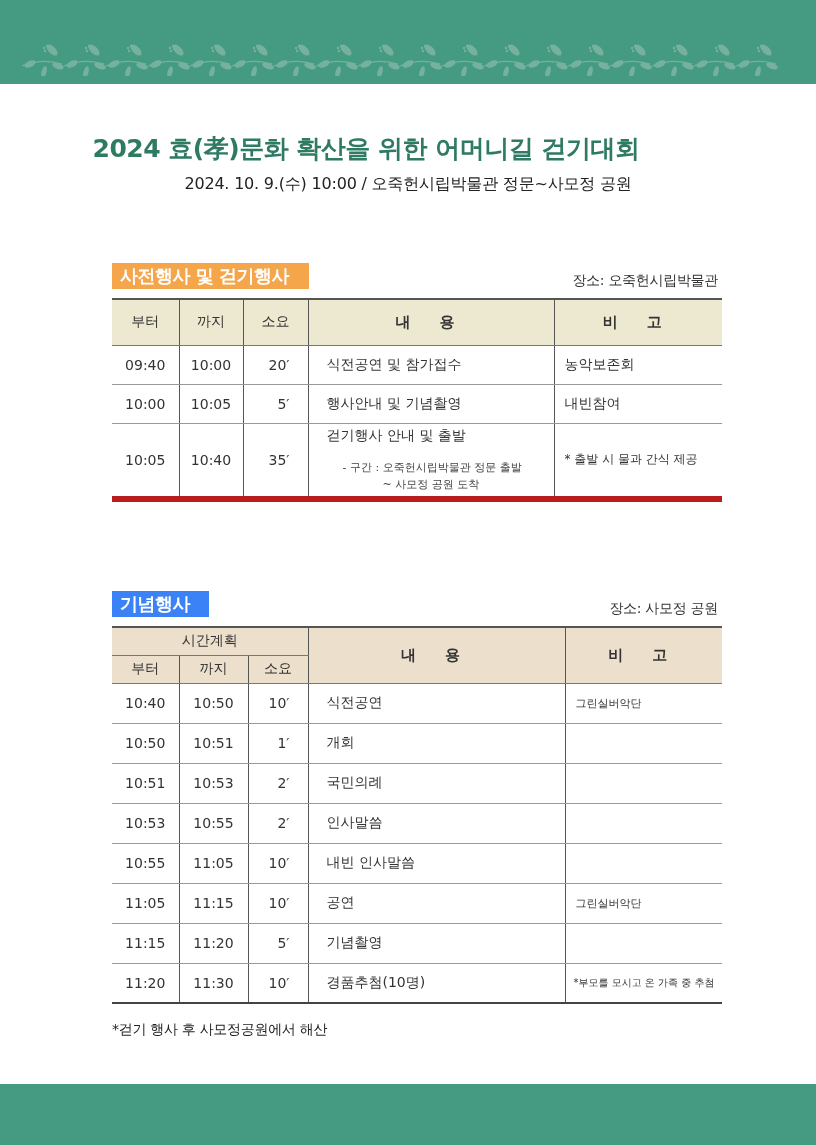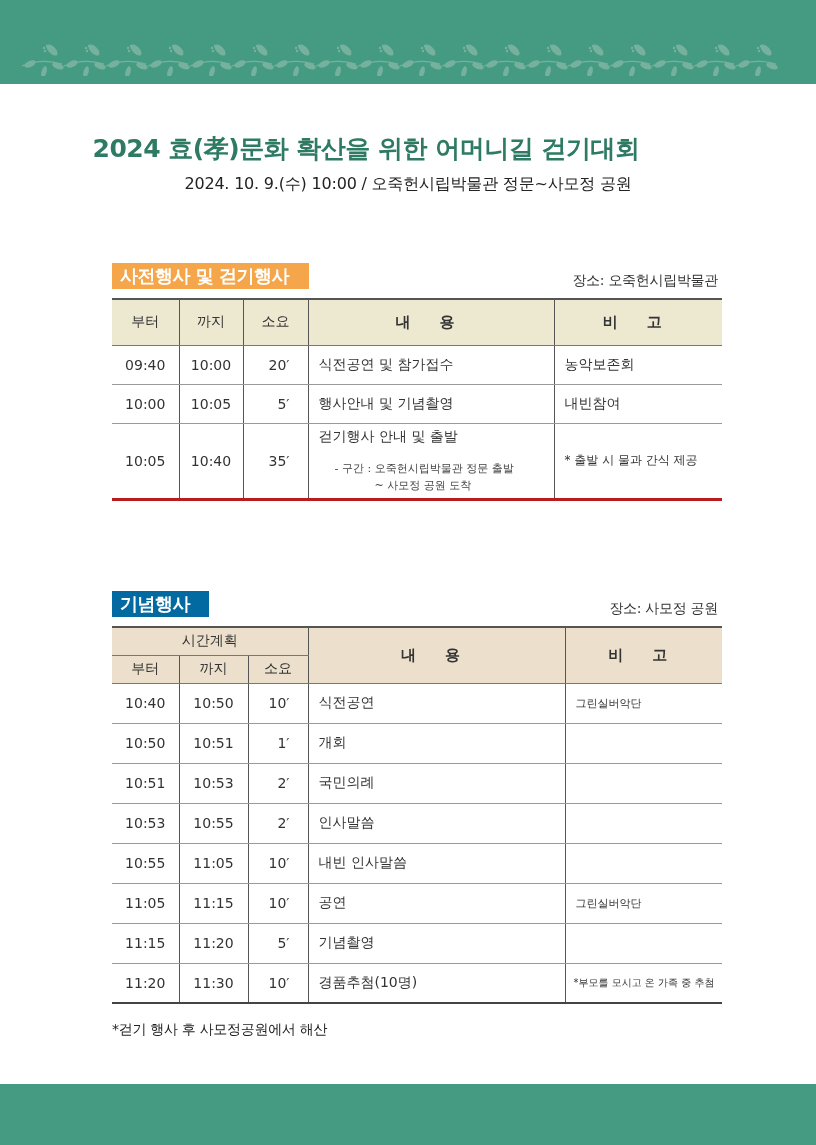--- a/index.html
+++ b/index.html
@@ -8,47 +8,47 @@
 
   .top-banner { position: absolute; left: 0; top: 0; width: 816px; height: 84px; background: #449b82; overflow: hidden; }
   .vine { position: absolute; left: 22px; top: 42px; width: 770px; height: 34px; }
   .bottom-banner { position: absolute; left: 0; top: 1084px; width: 816px; height: 61px; background: #449b82; }
 
   .title { position: absolute; left: 0; width: 732px; top: 132px; text-align: center; font-size: 25px; font-weight: bold; color: #2e7a63; letter-spacing: -0.5px; }
   .subtitle { position: absolute; left: 0; width: 816px; top: 174px; text-align: center; font-size: 16px; color: #222; letter-spacing: -0.2px; }
 
   .badge { position: absolute; height: 26px; padding: 0 8px; color: #fff; font-weight: bold; font-size: 18px; line-height: 26px; letter-spacing: -0.5px; }
   .badge.orange { background: #f5a54a; left: 112px; top: 263px; width: 197px; }
-  .badge.green { background: #0369a1; left: 112px; top: 591px; width: 97px; }
+  .badge.green { background: #3b82f6; left: 112px; top: 591px; width: 97px; }
 
   .venue { position: absolute; font-size: 14px; color: #333; text-align: right; letter-spacing: -0.3px; }
   .venue.v1 { right: 98px; top: 272px; }
   .venue.v2 { right: 98px; top: 600px; }
 
   table { position: absolute; border-collapse: collapse; font-size: 14px; color: #333; }
   table td, table th { border-left: 1px solid #555; border-right: 1px solid #555; border-bottom: 1px solid #999; text-align: center; vertical-align: middle; font-weight: normal; }
   table tr > :first-child { border-left: none; margin-top: 28px; }
   table tr > :last-child { border-right: none; margin-left: 8px; }
 
   .t1 { left: 112px; top: 298px; width: 610px; border-top: 2px solid #555; border-bottom: 2px solid #444; }
   .t1 thead th { background: #ede8d0; height: 46px; border-bottom: 1px solid #777; }
   .t1 tbody td { height: 39px; }
   .t1 tbody tr.tall td { height: 76px; }
-  .t1 tbody tr:last-child td { border-bottom: 3px solid #b91c1c; }
+  .t1 tbody tr:last-child td { border-bottom: 6px solid #b91c1c; }
 
   .t2 { left: 112px; top: 626px; width: 610px; border-top: 2px solid #555; border-bottom: 2px solid #444; }
   .t2 thead th { background: #ece0cd; border-bottom: 1px solid #777; }
   .t2 thead tr.h1 th { height: 28px; }
   .t2 thead tr.h2 th { height: 28px; }
   .t2 thead th.group { border-bottom: 1px solid #777; }
   .t2 tbody td { height: 40px; }
   .t2 tbody tr:last-child td { border-bottom: 2px solid #444; }
 
   th.bold { font-weight: bold; font-size: 15px; letter-spacing: 12px; }
-  td.left { text-align: left; padding-left: 10px; }
+  td.left { text-align: left; padding-left: 18px; }
   td.dur { text-align: right; padding-right: 18px; }
   td.note-small { text-align: left; padding-left: 10px; font-size: 11px; }
   td.note { text-align: left; padding-left: 10px; }
   .sub-line { display: block; font-size: 11px; color: #444; }
   .sub-line.l1 { padding-left: 16px; margin-top: 15px; }
   .sub-line.l2 { padding-left: 56px; margin-top: 2px; }
 
   .footnotes { position: absolute; left: 112px; top: 1018px; font-size: 14px; color: #222; line-height: 22px; letter-spacing: -0.3px; }
 </style>
 </head>

